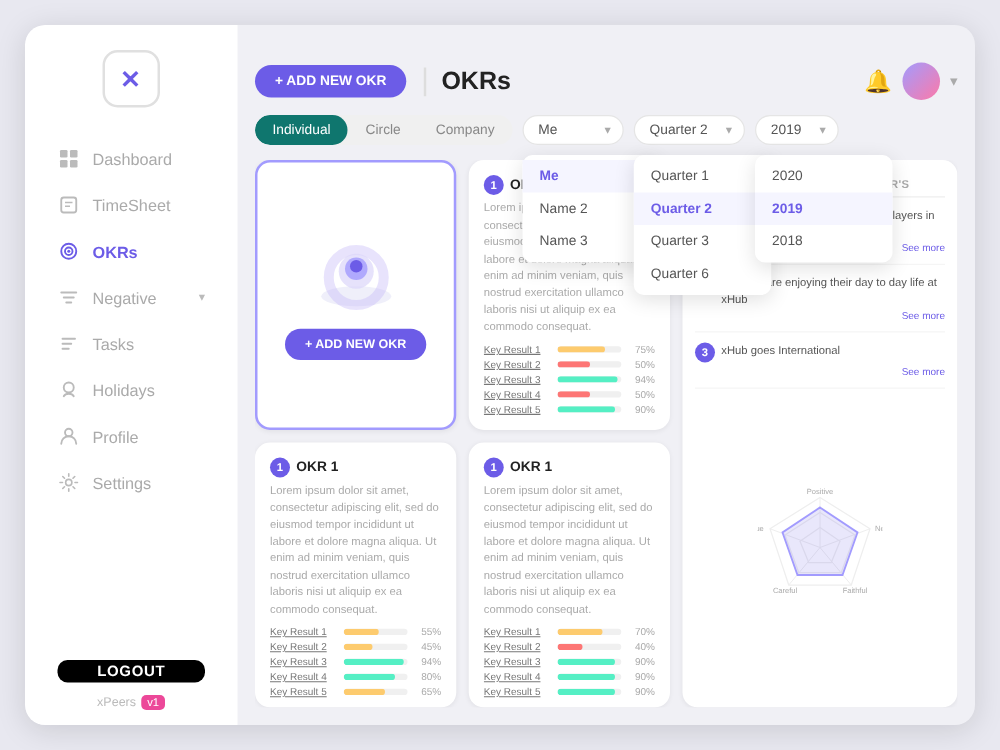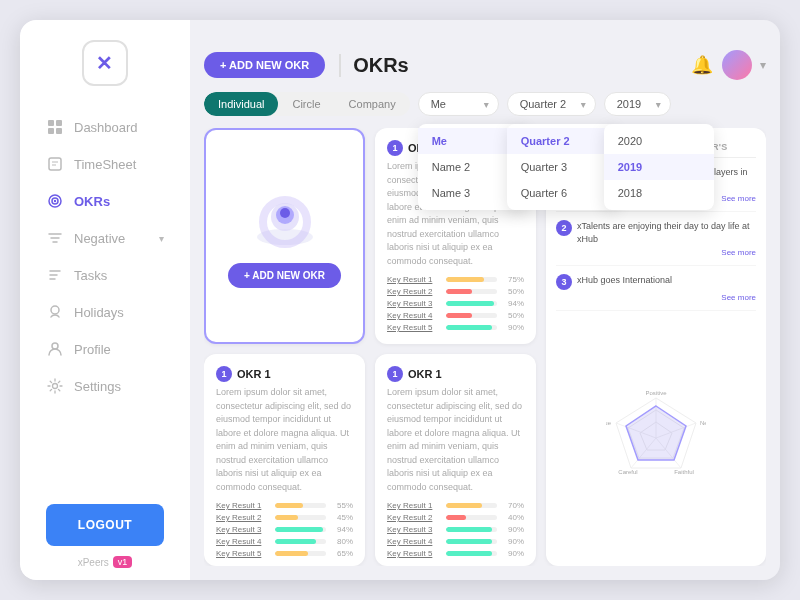--- a/index.html
+++ b/index.html
@@ -51,25 +51,25 @@
       margin: 1px 8px;
       font-size: 13px;
       color: #aaa;
       gap: 10px;
       width: calc(100% - 16px);
       transition: background 0.15s;
     }
     .nav-item.active { color: #222; font-weight: 600; }
     .nav-icon { width: 18px; height: 18px; display: flex; align-items: center; justify-content: center; flex-shrink: 0; }
     .logout-btn {
-      background: #3b82f6;
+      background: #000000;
       color: #fff;
       border: none;
       border-radius: 8px;
-      padding: 14px 32px;
+      padding: 2px 32px;
       font-size: 12px;
       font-weight: 700;
       cursor: pointer;
       margin: 8px 0 6px 0;
       letter-spacing: 0.5px;
     }
     .sidebar-version { font-size: 10px; color: #bbb; margin-top: 4px; display: flex; align-items: center; gap: 4px; }
     .v-badge { background: #ec4899; color: #fff; border-radius: 4px; font-size: 9px; padding: 1px 5px; }
 
     
@@ -444,20 +444,21 @@
           <div class="dd-item">Name 2</div>
           <div class="dd-item">Name 3</div>
         </div>
       </div>
 
       <div class="filter-dropdown-wrap" style="position:relative">
         <select>
           <option>Quarter 2</option>
         </select>
         <div class="dropdown-open">
+          <div class="dd-item">Quarter 1</div>
           <div class="dd-item selected">Quarter 2</div>
           <div class="dd-item">Quarter 3</div>
           <div class="dd-item">Quarter 6</div>
         </div>
       </div>
 
       <div class="filter-dropdown-wrap" style="position:relative">
         <select>
           <option>2019</option>
         </select>

